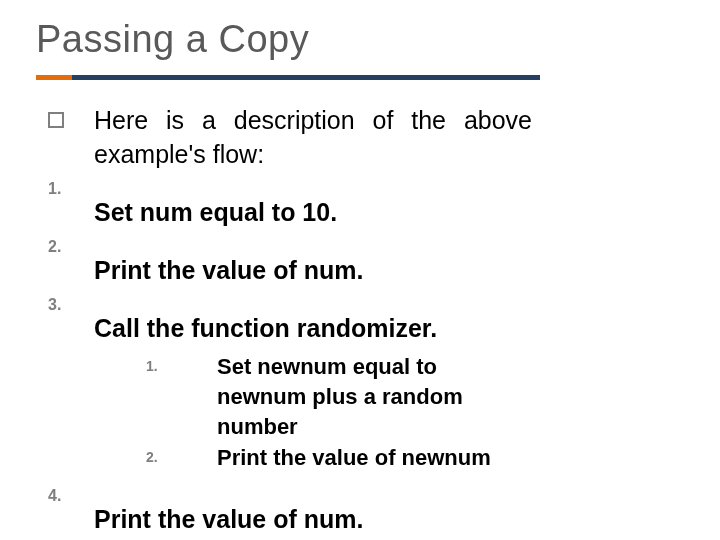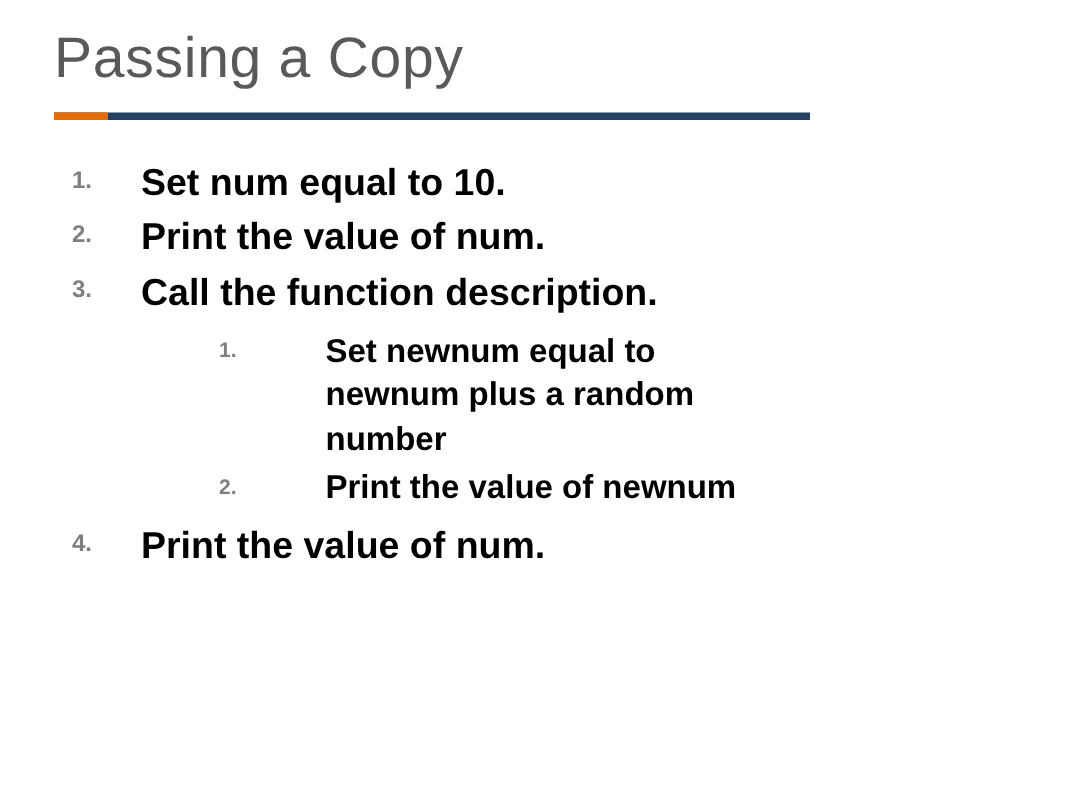--- a/index.html
+++ b/index.html
@@ -68,20 +68,21 @@
     font-size: 16px;
     font-weight: bold;
     color: #7f7f7f;
     padding-top: 8px;
   }
   .item-text {
     font-size: 25px;
     font-weight: bold;
     line-height: 1.45;
     flex: 1;
+    margin-top: 22px;
   }
   .sub-list {
     margin-left: 110px;
     margin-top: 6px;
     margin-bottom: 6px;
   }
   .sub-row {
     display: flex;
     align-items: flex-start;
     margin-bottom: 2px;
@@ -108,34 +109,38 @@
 <body>
 
 <div class="slide">
   <div class="title">Passing a Copy</div>
   <div class="rule">
     <div class="rule-accent"></div>
   </div>
 
   <div class="content">
 
+    <div class="row">
+      <div class="marker square"></div>
+      <div class="intro">Here is a description of the above example's flow:</div>
+    </div>
 
     <div class="row">
       <div class="marker num">1.</div>
       <div class="item-text">Set num equal to 10.</div>
     </div>
 
     <div class="row">
       <div class="marker num">2.</div>
       <div class="item-text">Print the value of num.</div>
     </div>
 
     <div class="row">
       <div class="marker num">3.</div>
-      <div class="item-text">Call the function description.</div>
+      <div class="item-text">Call the function randomizer.</div>
     </div>
 
     <div class="sub-list">
       <div class="sub-row">
         <div class="sub-marker">1.</div>
         <div class="sub-text">Set newnum equal to newnum plus a random number</div>
       </div>
       <div class="sub-row">
         <div class="sub-marker">2.</div>
         <div class="sub-text">Print the value of newnum</div>

